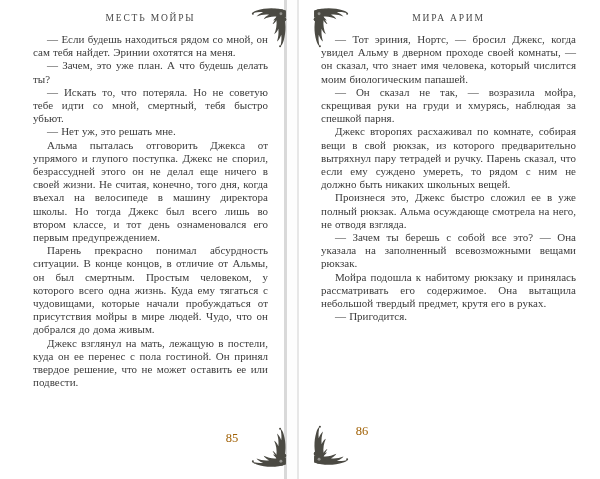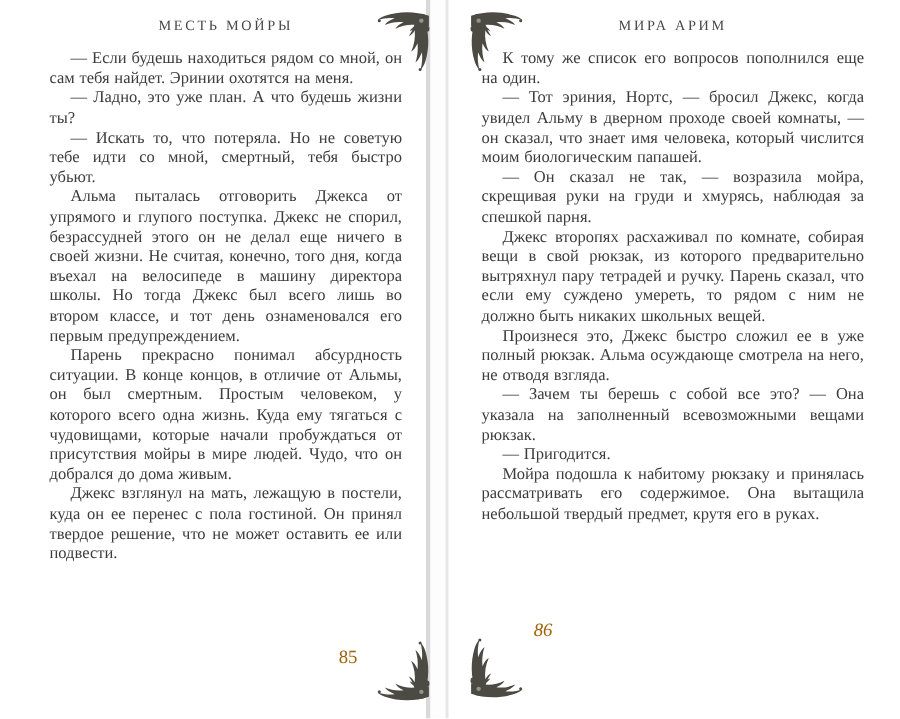--- a/index.html
+++ b/index.html
@@ -56,21 +56,21 @@
     word-spacing: 0.4px;
   }
   .page-number {
     position: absolute;
     width: 32px;
     text-align: center;
     font-size: 12.5px;
     color: #a16207;
   }
   .page-number.left  { left: 216px; top: 431px; }
-  .page-number.right { left: 346px; top: 413px; font-style: italic; }
+  .page-number.right { left: 346px; top: 424px; }
   .flourish {
     position: absolute;
     width: 37px;
     height: 42px;
   }
   .flourish.lt { left: 251px; top: 6px; }
   .flourish.rt { left: 312px; top: 6px;  transform: scaleX(-1); }
   .flourish.lb { left: 251px; top: 427px; transform: scaleY(-1); }
   .flourish.rb { left: 312px; top: 425px; transform: scale(-1,-1); }
   .defs-holder { position: absolute; width: 0; height: 0; overflow: hidden; }
@@ -92,41 +92,41 @@
     </g>
   </defs>
 </svg>
 
 <div class="spread">
 
   <div class="page page-left">
     <div class="running-header">МЕСТЬ МОЙРЫ</div>
     <div class="body-text">
         <p>— Если будешь находиться рядом со мной, он сам тебя найдет. Эринии охотятся на меня.</p>
-        <p>— Ладно, это уже план. А что будешь жизни ты?</p>
+        <p>— Зачем, это уже план. А что будешь делать ты?</p>
         <p>— Искать то, что потеряла. Но не советую тебе идти со мной, смертный, тебя быстро убьют.</p>
+        <p>— Нет уж, это решать мне.</p>
         <p>Альма пыталась отговорить Джекса от упрямого и глупого поступка. Джекс не спорил, безрассудней этого он не делал еще ничего в своей жизни. Не считая, конечно, того дня, когда въехал на велосипеде в машину директора школы. Но тогда Джекс был всего лишь во втором классе, и тот день ознаменовался его первым предупреждением.</p>
         <p>Парень прекрасно понимал абсурдность ситуации. В конце концов, в отличие от Альмы, он был смертным. Простым человеком, у которого всего одна жизнь. Куда ему тягаться с чудовищами, которые начали пробуждаться от присутствия мойры в мире людей. Чудо, что он добрался до дома живым.</p>
         <p>Джекс взглянул на мать, лежащую в постели, куда он ее перенес с пола гостиной. Он принял твердое решение, что не может оставить ее или подвести.</p>
       </div>
   </div>
 
   <div class="gutter"></div>
 
   <div class="page page-right">
     <div class="running-header">МИРА АРИМ</div>
     <div class="body-text">
-        <p>К тому же список его вопросов пополнился еще на один.</p>
         <p>— Тот эриния, Нортс, — бросил Джекс, когда увидел Альму в дверном проходе своей комнаты, — он сказал, что знает имя человека, который числится моим биологическим папашей.</p>
         <p>— Он сказал не так, — возразила мойра, скрещивая руки на груди и хмурясь, наблюдая за спешкой парня.</p>
         <p>Джекс второпях расхаживал по комнате, собирая вещи в свой рюкзак, из которого предварительно вытряхнул пару тетрадей и ручку. Парень сказал, что если ему суждено умереть, то рядом с ним не должно быть никаких школьных вещей.</p>
         <p>Произнеся это, Джекс быстро сложил ее в уже полный рюкзак. Альма осуждающе смотрела на него, не отводя взгляда.</p>
         <p>— Зачем ты берешь с собой все это? — Она указала на заполненный всевозможными вещами рюкзак.</p>
+        <p>Мойра подошла к набитому рюкзаку и принялась рассматривать его содержимое. Она вытащила небольшой твердый предмет, крутя его в руках.</p>
         <p>— Пригодится.</p>
-        <p>Мойра подошла к набитому рюкзаку и принялась рассматривать его содержимое. Она вытащила небольшой твердый предмет, крутя его в руках.</p>
       </div>
   </div>
 
   <div class="page-number left">85</div>
   <div class="page-number right">86</div>
 
   <svg class="flourish lt" viewBox="0 0 40 46">
       <use href="#corner-flourish"></use>
     </svg>
   <svg class="flourish rt" viewBox="0 0 40 46">

